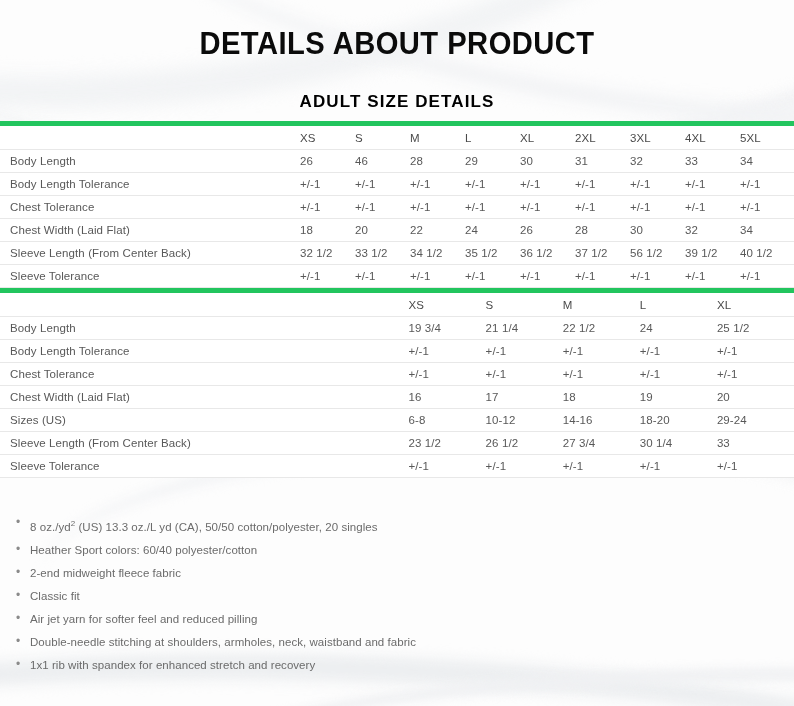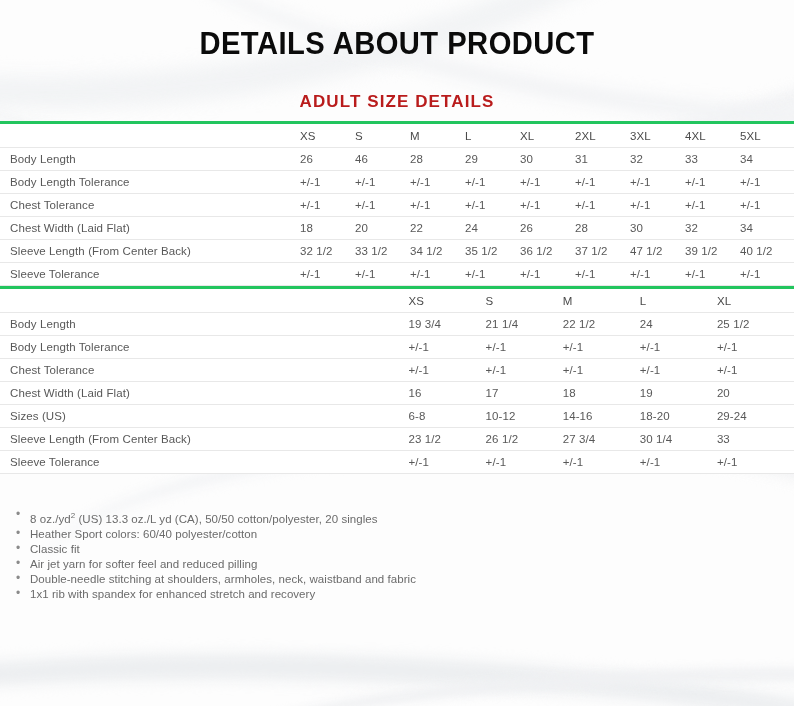--- a/index.html
+++ b/index.html
@@ -116,21 +116,21 @@
     padding-top: 26px;
     font-family: "Liberation Sans Narrow", "Liberation Sans", sans-serif;
     transform: scaleX(.94);
   }
 
   .section-title {
     text-align: center;
     font-size: 17px;
     font-weight: bold;
     letter-spacing: 1.1px;
-    color: #b91c1c;
+    color: #000000;
     font-family: "Liberation Sans Narrow", "Liberation Sans", sans-serif;
   }
   .adult-title { margin-top: 30px; margin-bottom: 9px; }
   .youth-title { margin-top: 22px; margin-bottom: 10px; }
 
   
   table.size-table {
     width: 794px;
     border-collapse: collapse;
     background: #ffffff;
@@ -141,21 +141,21 @@
     font-size: 11.5px;
     color: #585858;
     font-weight: normal;
     text-align: left;
     padding: 5px 0 5px 0;
     border-bottom: 1px solid #e8e8e8;
     white-space: nowrap;
     letter-spacing: .1px;
   }
   table.size-table thead th {
-    border-top: 3px solid #22c55e;
+    border-top: 5px solid #22c55e;
     color: #4a4a4a;
     padding-top: 6px;
     padding-bottom: 5px;
   }
   table.size-table tbody tr:last-child td {
     border-bottom: 1px solid #e8e8e8;
   }
   .rowlabel { padding-left: 10px !important; }
 
   
@@ -168,21 +168,21 @@
 
   
   .features {
     margin-top: 34px;
     padding-left: 16px;
     list-style: none;
   }
   .features li {
     font-size: 11.5px;
     color: #6b6b6b;
-    line-height: 15px;
+    line-height: 23px;
     position: relative;
     padding-left: 14px;
     letter-spacing: .05px;
   }
   .features li::before {
     content: "•";
     position: absolute;
     left: 0;
     top: -1px;
     color: #8a8a8a;
@@ -287,21 +287,21 @@
           <td>34</td>
         </tr>
         <tr>
           <td class="rowlabel">Sleeve Length (From Center Back)</td>
           <td>32 1/2</td>
           <td>33 1/2</td>
           <td>34 1/2</td>
           <td>35 1/2</td>
           <td>36 1/2</td>
           <td>37 1/2</td>
-          <td>47 1/2</td>
+          <td>56 1/2</td>
           <td>39 1/2</td>
           <td>40 1/2</td>
         </tr>
         <tr>
           <td class="rowlabel">Sleeve Tolerance</td>
           <td>+/-1</td>
           <td>+/-1</td>
           <td>+/-1</td>
           <td>+/-1</td>
           <td>+/-1</td>
@@ -389,19 +389,20 @@
           <td>+/-1</td>
           <td>+/-1</td>
           <td>+/-1</td>
         </tr>
       </tbody>
   </table>
 
   <ul class="features">
       <li>8 oz./yd<sup>2</sup> (US) 13.3 oz./L yd (CA), 50/50 cotton/polyester, 20 singles</li>
       <li>Heather Sport colors: 60/40 polyester/cotton</li>
+      <li>2-end midweight fleece fabric</li>
       <li>Classic fit</li>
       <li>Air jet yarn for softer feel and reduced pilling</li>
       <li>Double-needle stitching at shoulders, armholes, neck, waistband and fabric</li>
       <li>1x1 rib with spandex for enhanced stretch and recovery</li>
     </ul>
 
 </div>
 
 </body></html>

